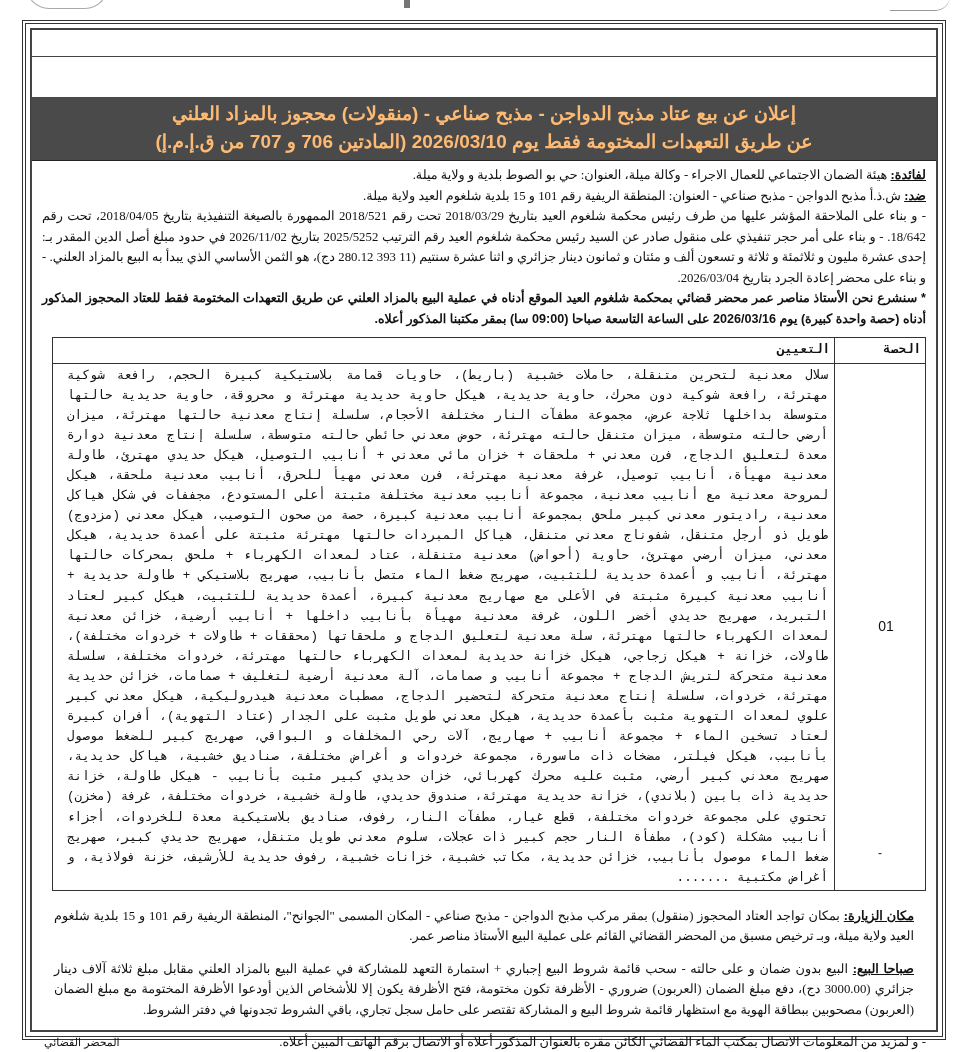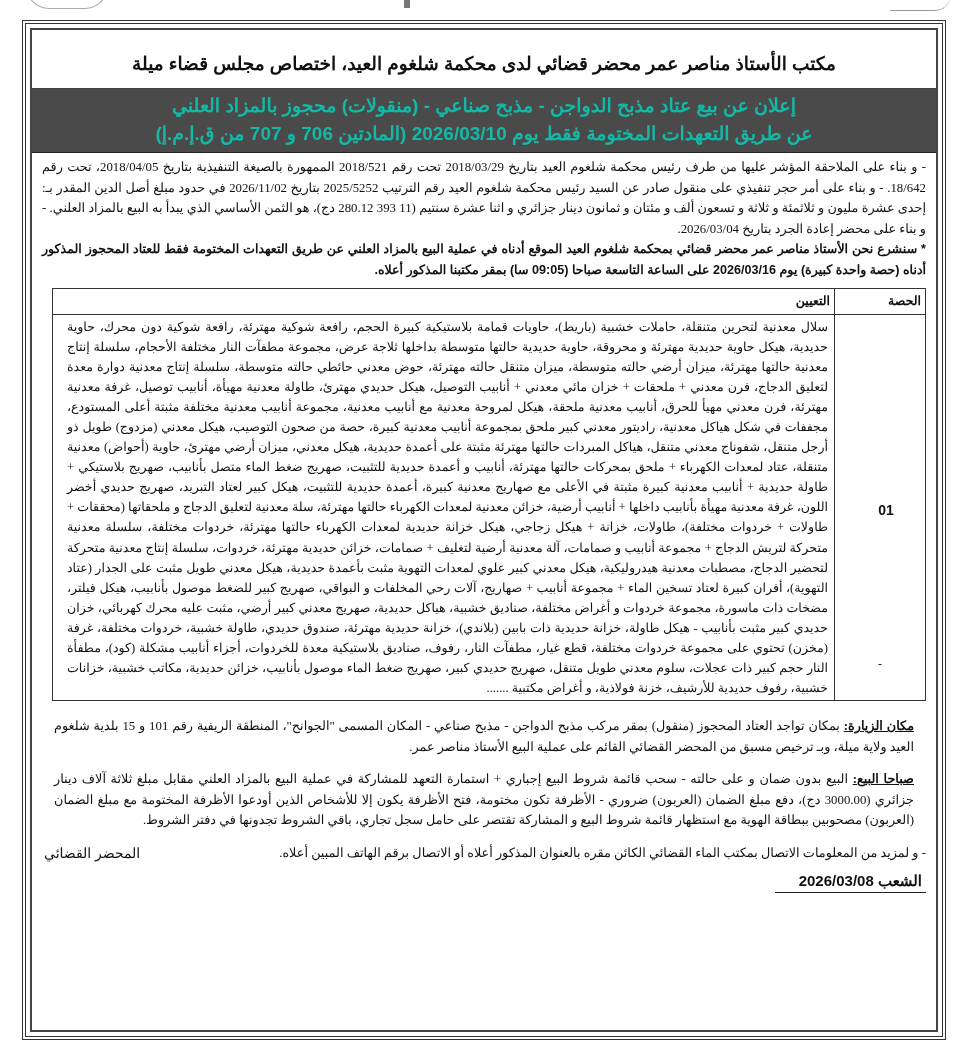--- a/index.html
+++ b/index.html
@@ -24,69 +24,77 @@
     display: flex; flex-direction: column; direction: rtl;
   }
   .office {
     text-align: center; padding: 18px 10px 8px; border-bottom: 1.5px solid #444;
   }
   .office div {
     font-family: "Liberation Sans", sans-serif; font-weight: bold; font-size: 18.5px; line-height: 32px;
     letter-spacing: -0.2px;
   }
   .banner {
-    background: #4a4a4a; color: #14b8a6; text-align: center; padding: 3px 8px 4px;
+    background: #4a4a4a; color: #fdba74; text-align: center; padding: 3px 8px 4px;
     border-bottom: 1.5px solid #222;
+    margin-top: 40px;
   }
   .banner div {
     font-family: "Liberation Sans", sans-serif; font-weight: bold; font-size: 19px; line-height: 28px;
   }
   .body { padding: 4px 10px 0; font-family: "Liberation Serif", serif; font-size: 12.8px; line-height: 20.5px; text-align: justify; }
   .body p { margin: 0; }
   .lbl { font-weight: bold; text-decoration: underline; }
   .bold { font-weight: bold; font-family: "Liberation Sans", sans-serif; font-size: 12.6px; }
   table.lots {
     width: calc(100% - 10px); margin: 8px 0 0 0; border-collapse: collapse; direction: rtl;
     font-family: "Liberation Serif", serif; font-size: 12.6px;
   }
-  table.lots th, table.lots td { border: 1.2px solid #333; }
+  table.lots th, table.lots td { border: 1.2px solid #333; font-family: Liberation Mono, monospace; }
   table.lots th { font-weight: bold; font-size: 12.5px; padding: 2px 4px; height: 18px; }
   table.lots td.desc { padding: 2px 6px 2px 14px; line-height: 20.1px; text-align: justify; vertical-align: top; }
   table.lots td.lotno { width: 88px; text-align: center; font-family: "Liberation Sans", sans-serif; font-size: 14px; position: relative; }
-  .lotno .num { position: absolute; top: 48%; left: 12px; right: 0; font-weight: bold; }
+  .lotno .num { position: absolute; top: 48%; left: 12px; right: 0; }
   .lotno .dash { position: absolute; bottom: 26px; left: 0; right: 0; font-size: 12px; }
   .footer { padding: 3px 10px 0; font-family: "Liberation Serif", serif; font-size: 12.8px; line-height: 20.5px; text-align: justify; }
   .footer p { margin: 12px; }
   .sign-row { display: flex; justify-content: space-between; }
-  .signature { font-size: 14px; font-family: "Liberation Sans", sans-serif; padding-left: 2px; }
+  .signature { font-size: 11px; font-family: "Liberation Sans", sans-serif; padding-left: 2px; }
   .pubrow { margin-top: 8px; display: flex; justify-content: flex-start; }
   .pub { font-family: "Liberation Sans", sans-serif; font-weight: bold; font-size: 15px; border-bottom: 1.5px solid #222; padding: 0 4px 0 24px; }
 </style>
 </head>
 <body>
 
 <div class="top-deco left"></div>
 <div class="top-deco mid"></div>
 <div class="top-deco right"></div>
 
 <div class="frame">
   <div class="inner">
 
     <div class="office">
-      <div>مكتب الأستاذ مناصر عمر محضر قضائي لدى محكمة شلغوم العيد، اختصاص مجلس قضاء ميلة</div>
     </div>
 
     <div class="banner">
       <div>إعلان عن بيع عتاد مذبح الدواجن - مذبح صناعي - (منقولات) محجوز بالمزاد العلني</div>
       <div>عن طريق التعهدات المختومة فقط يوم 2026/03/10 (المادتين 706 و 707 من ق.إ.م.إ)</div>
     </div>
 
     <div class="body">
+      <p>
+        <span class="lbl">لفائدة:</span>
+        <span>هيئة الضمان الاجتماعي للعمال الاجراء - وكالة ميلة، العنوان: حي بو الصوط بلدية و ولاية ميلة.</span>
+      </p>
+      <p>
+        <span class="lbl">ضد:</span>
+        <span>ش.ذ.أ مذبح الدواجن - مذبح صناعي - العنوان: المنطقة الريفية رقم 101 و 15 بلدية شلغوم العيد ولاية ميلة.</span>
+      </p>
       <p>- و بناء على الملاحقة المؤشر عليها من طرف رئيس محكمة شلغوم العيد بتاريخ 2018/03/29 تحت رقم 2018/521 الممهورة بالصيغة التنفيذية بتاريخ 2018/04/05، تحت رقم 18/642. - و بناء على أمر حجر تنفيذي على منقول صادر عن السيد رئيس محكمة شلغوم العيد رقم الترتيب 2025/5252 بتاريخ 2026/11/02 في حدود مبلغ أصل الدين المقدر بـ: إحدى عشرة مليون و ثلاثمئة و ثلاثة و تسعون ألف و مئتان و ثمانون دينار جزائري و اثنا عشرة سنتيم (11 393 280.12 دج)، هو الثمن الأساسي الذي يبدأ به البيع بالمزاد العلني. - و بناء على محضر إعادة الجرد بتاريخ 2026/03/04.</p>
-      <p class="bold">* سنشرع نحن الأستاذ مناصر عمر محضر قضائي بمحكمة شلغوم العيد الموقع أدناه في عملية البيع بالمزاد العلني عن طريق التعهدات المختومة فقط للعتاد المحجوز المذكور أدناه (حصة واحدة كبيرة) يوم 2026/03/16 على الساعة التاسعة صباحا (09:05 سا) بمقر مكتبنا المذكور أعلاه.</p>
+      <p class="bold">* سنشرع نحن الأستاذ مناصر عمر محضر قضائي بمحكمة شلغوم العيد الموقع أدناه في عملية البيع بالمزاد العلني عن طريق التعهدات المختومة فقط للعتاد المحجوز المذكور أدناه (حصة واحدة كبيرة) يوم 2026/03/16 على الساعة التاسعة صباحا (09:00 سا) بمقر مكتبنا المذكور أعلاه.</p>
 
       <table class="lots">
         <thead>
           <tr>
             <th>الحصة</th>
             <th>التعيين</th>
           </tr>
         </thead>
         <tbody>
           <tr>

